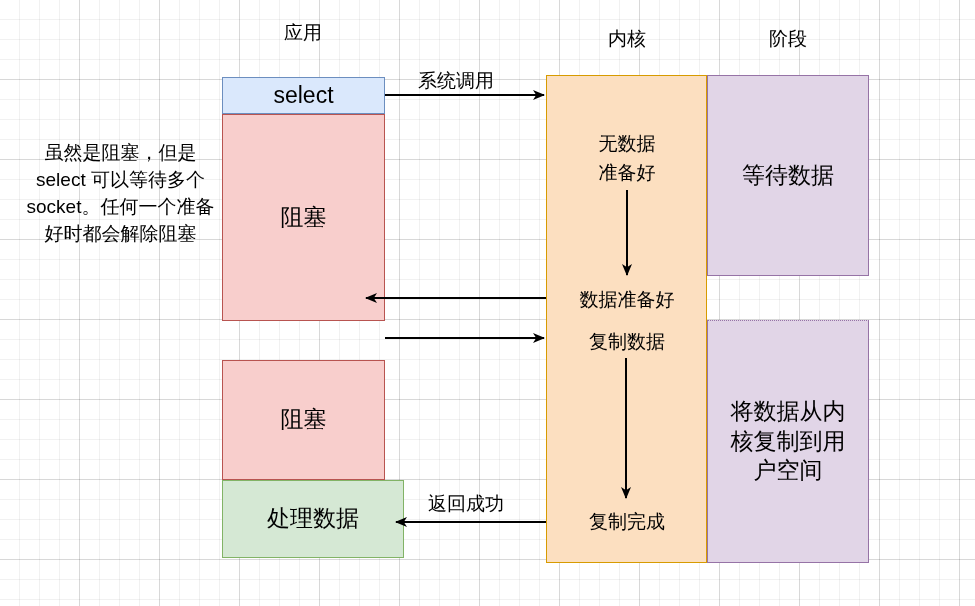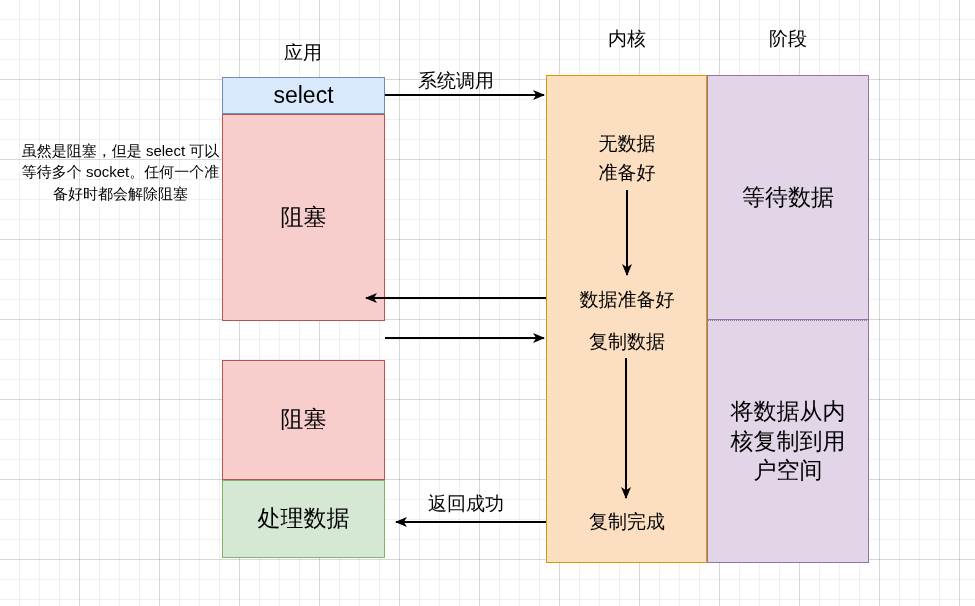--- a/index.html
+++ b/index.html
@@ -47,51 +47,51 @@
   .box-purple{background:#e1d5e7;border:1px solid #9673a6;}
   .box-purple-btm{background:#e1d5e7;border:1px solid #9673a6;border-top:1px dotted #9673a6;}
   .ktext{
     position:absolute;
     font-size:19px;color:#000;text-align:right;
     white-space:nowrap;transform:translateX(-50%);
     line-height:1.35;
   }
   .note{
     position:absolute;
-    font-size:15px;color:#000;
+    font-size:19px;color:#000;
     text-align:center;
     line-height:1.42;
   }
   .alabel{
     position:absolute;
     font-size:19px;color:#000;
     white-space:nowrap;
     transform:translateX(-50%);
   }
   svg.ov{position:absolute;left:0;top:0;width:975px;height:606px;overflow:visible;}
 </style>
 </head>
 <body>
 
 <div id="canvas">
 
-  <div class="hdr" style="left:303px;top:40px;text-align:center;">应用</div>
+  <div class="hdr" style="left:303px;top:20px;text-align:center;">应用</div>
   <div class="hdr" style="left:627px;top:26px;text-align:center;">内核</div>
   <div class="hdr" style="left:788px;top:26px;">阶段</div>
 
   <div class="note" style="left:18px;top:140px;width:205px;">虽然是阻塞，但是 select 可以等待多个 socket。任何一个准备好时都会解除阻塞</div>
 
   <div class="box box-blue" style="left:222px;top:77px;width:163px;height:37px;">select</div>
   <div class="box box-red" style="left:222px;top:114px;width:163px;height:207px;">阻塞</div>
   <div class="box box-red" style="left:222px;top:360px;width:163px;height:120px;">阻塞</div>
-  <div class="box box-green" style="left:222px;top:480px;width:163px;height:78px;">处理数据</div>
+  <div class="box box-green" style="left:222px;top:480px;width:182px;height:78px;">处理数据</div>
 
   <div class="box box-orange" style="left:546px;top:75px;width:161px;height:488px;"></div>
 
-  <div class="box box-purple" style="left:707px;top:75px;width:162px;height:245px;">等待数据</div>
+  <div class="box box-purple" style="left:707px;top:75px;width:162px;height:201px;">等待数据</div>
   <div class="box box-purple-btm" style="left:707px;top:320px;width:162px;height:243px;padding:0 20px;">将数据从内核复制到用户空间</div>
 
   <div class="ktext" style="left:627px;top:131px;">无数据</div>
   <div class="ktext" style="left:627px;top:160px;">准备好</div>
   <div class="ktext" style="left:627px;top:287px;">数据准备好</div>
   <div class="ktext" style="left:627px;top:329px;">复制数据</div>
   <div class="ktext" style="left:627px;top:509px;">复制完成</div>
 
   <div class="alabel" style="left:456px;top:68px;">系统调用</div>
   <div class="alabel" style="left:466px;top:491px;">返回成功</div>

